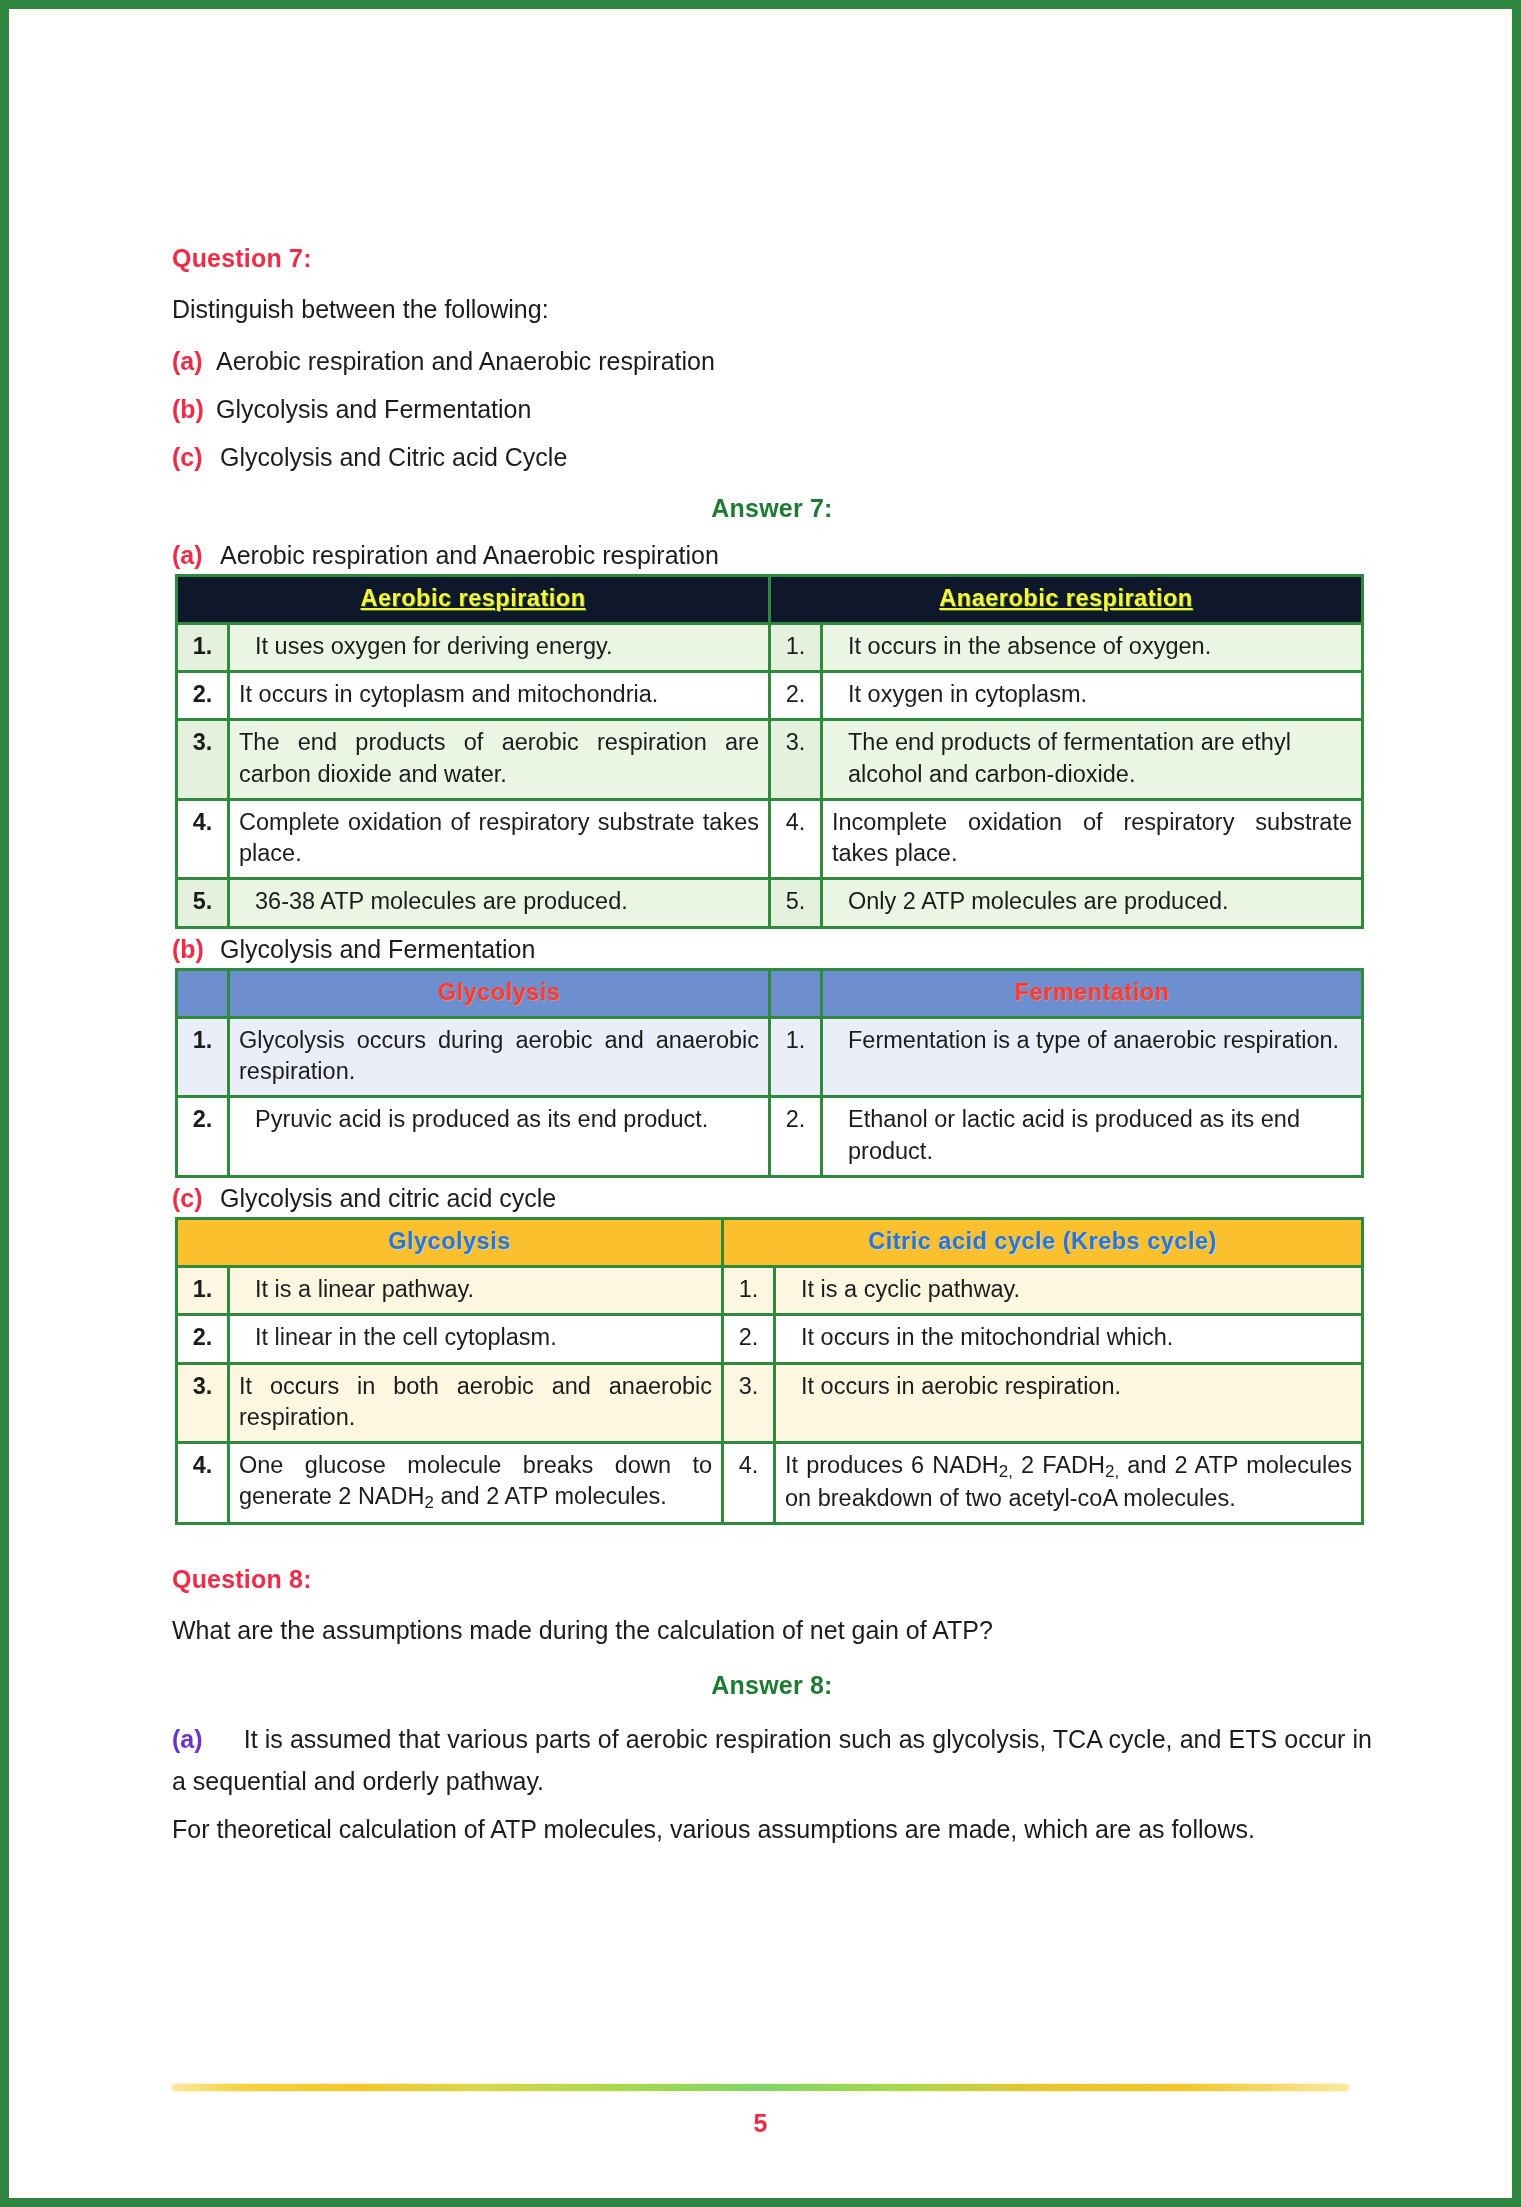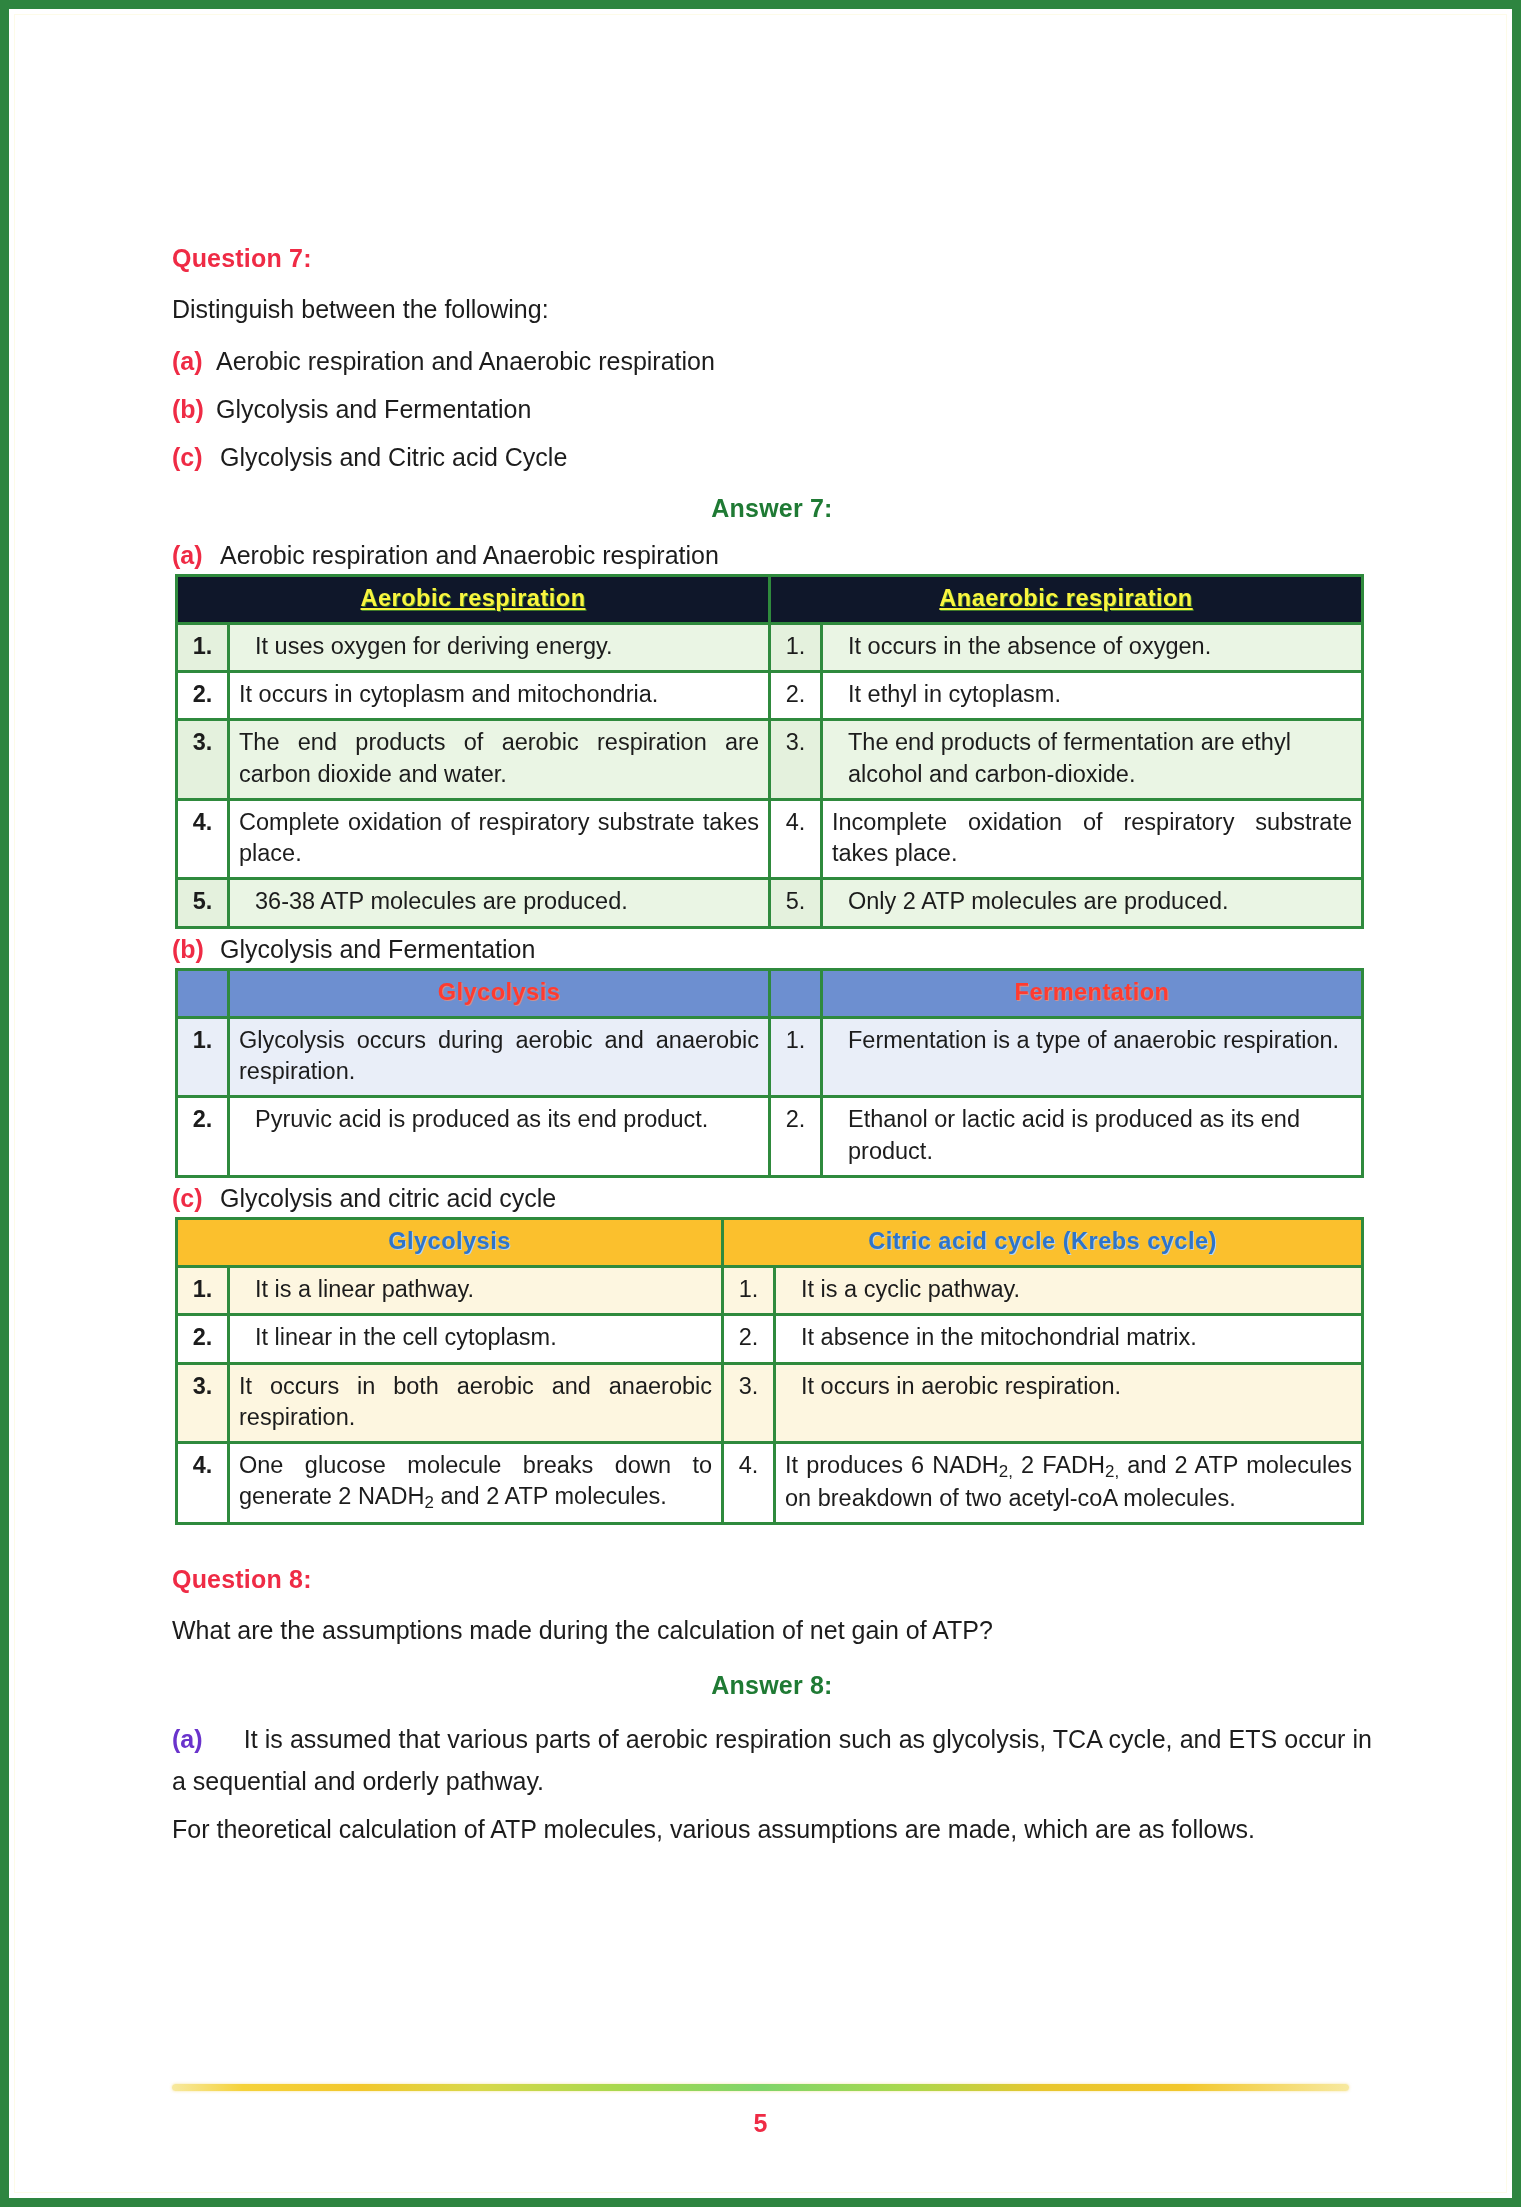--- a/index.html
+++ b/index.html
@@ -222,21 +222,21 @@
         <tr class="shade">
           <td class="num">1.</td>
           <td class="body plain">It uses oxygen for deriving energy.</td>
           <td class="num light">1.</td>
           <td class="body plain">It occurs in the absence of oxygen.</td>
         </tr>
         <tr class="plainrow">
           <td class="num">2.</td>
           <td class="body">It occurs in cytoplasm and mitochondria.</td>
           <td class="num light">2.</td>
-          <td class="body plain">It ethyl in cytoplasm.</td>
+          <td class="body plain">It oxygen in cytoplasm.</td>
         </tr>
         <tr class="shade">
           <td class="num">3.</td>
           <td class="body">The end products of aerobic respiration are carbon dioxide and water.</td>
           <td class="num light">3.</td>
           <td class="body plain">The end products of fermentation are ethyl alcohol and carbon-dioxide.</td>
         </tr>
         <tr class="plainrow">
           <td class="num">4.</td>
           <td class="body">Complete oxidation of respiratory substrate takes place.</td>
@@ -306,21 +306,21 @@
         <tr class="shade">
           <td class="num">1.</td>
           <td class="body plain">It is a linear pathway.</td>
           <td class="num light">1.</td>
           <td class="body plain">It is a cyclic pathway.</td>
         </tr>
         <tr class="plainrow">
           <td class="num">2.</td>
           <td class="body plain">It linear in the cell cytoplasm.</td>
           <td class="num light">2.</td>
-          <td class="body plain">It absence in the mitochondrial matrix.</td>
+          <td class="body plain">It occurs in the mitochondrial which.</td>
         </tr>
         <tr class="shade">
           <td class="num">3.</td>
           <td class="body">It occurs in both aerobic and anaerobic respiration.</td>
           <td class="num light">3.</td>
           <td class="body plain">It occurs in aerobic respiration.</td>
         </tr>
         <tr class="plainrow">
           <td class="num">4.</td>
           <td class="body">One glucose molecule breaks down to generate 2 NADH<sub>2</sub> and 2 ATP molecules.</td>

